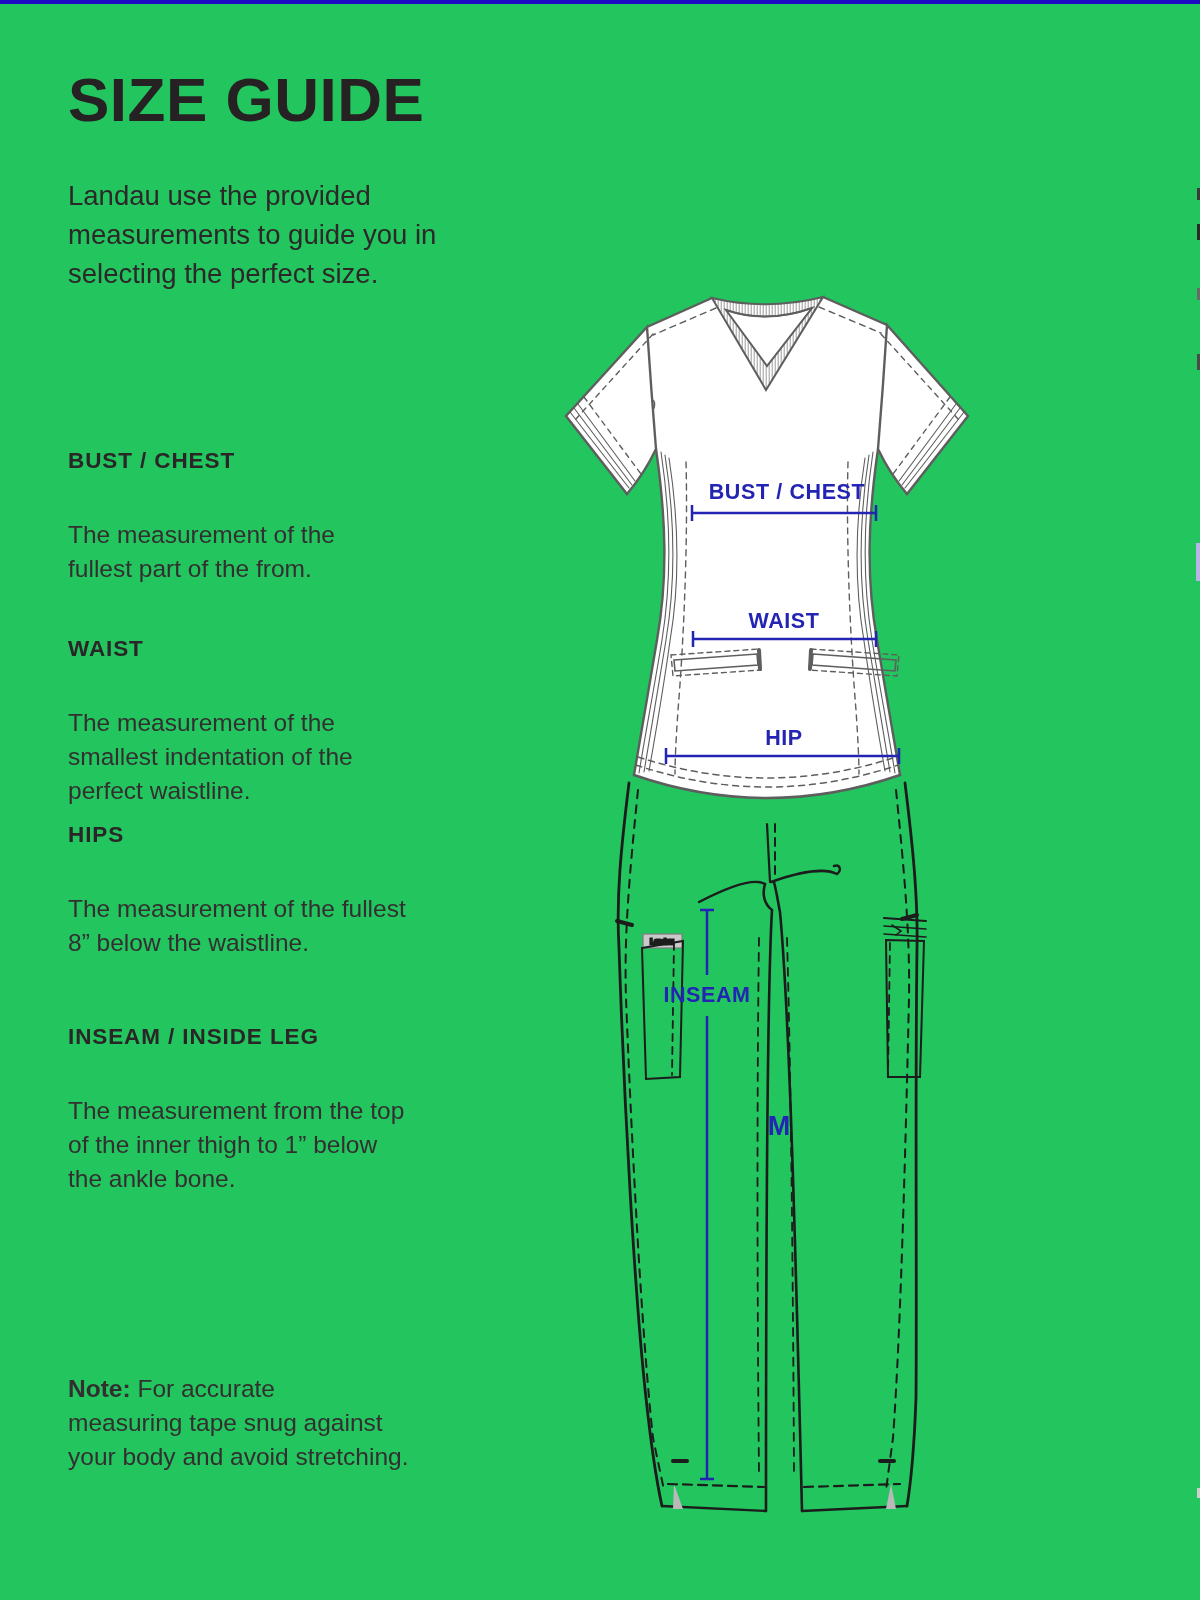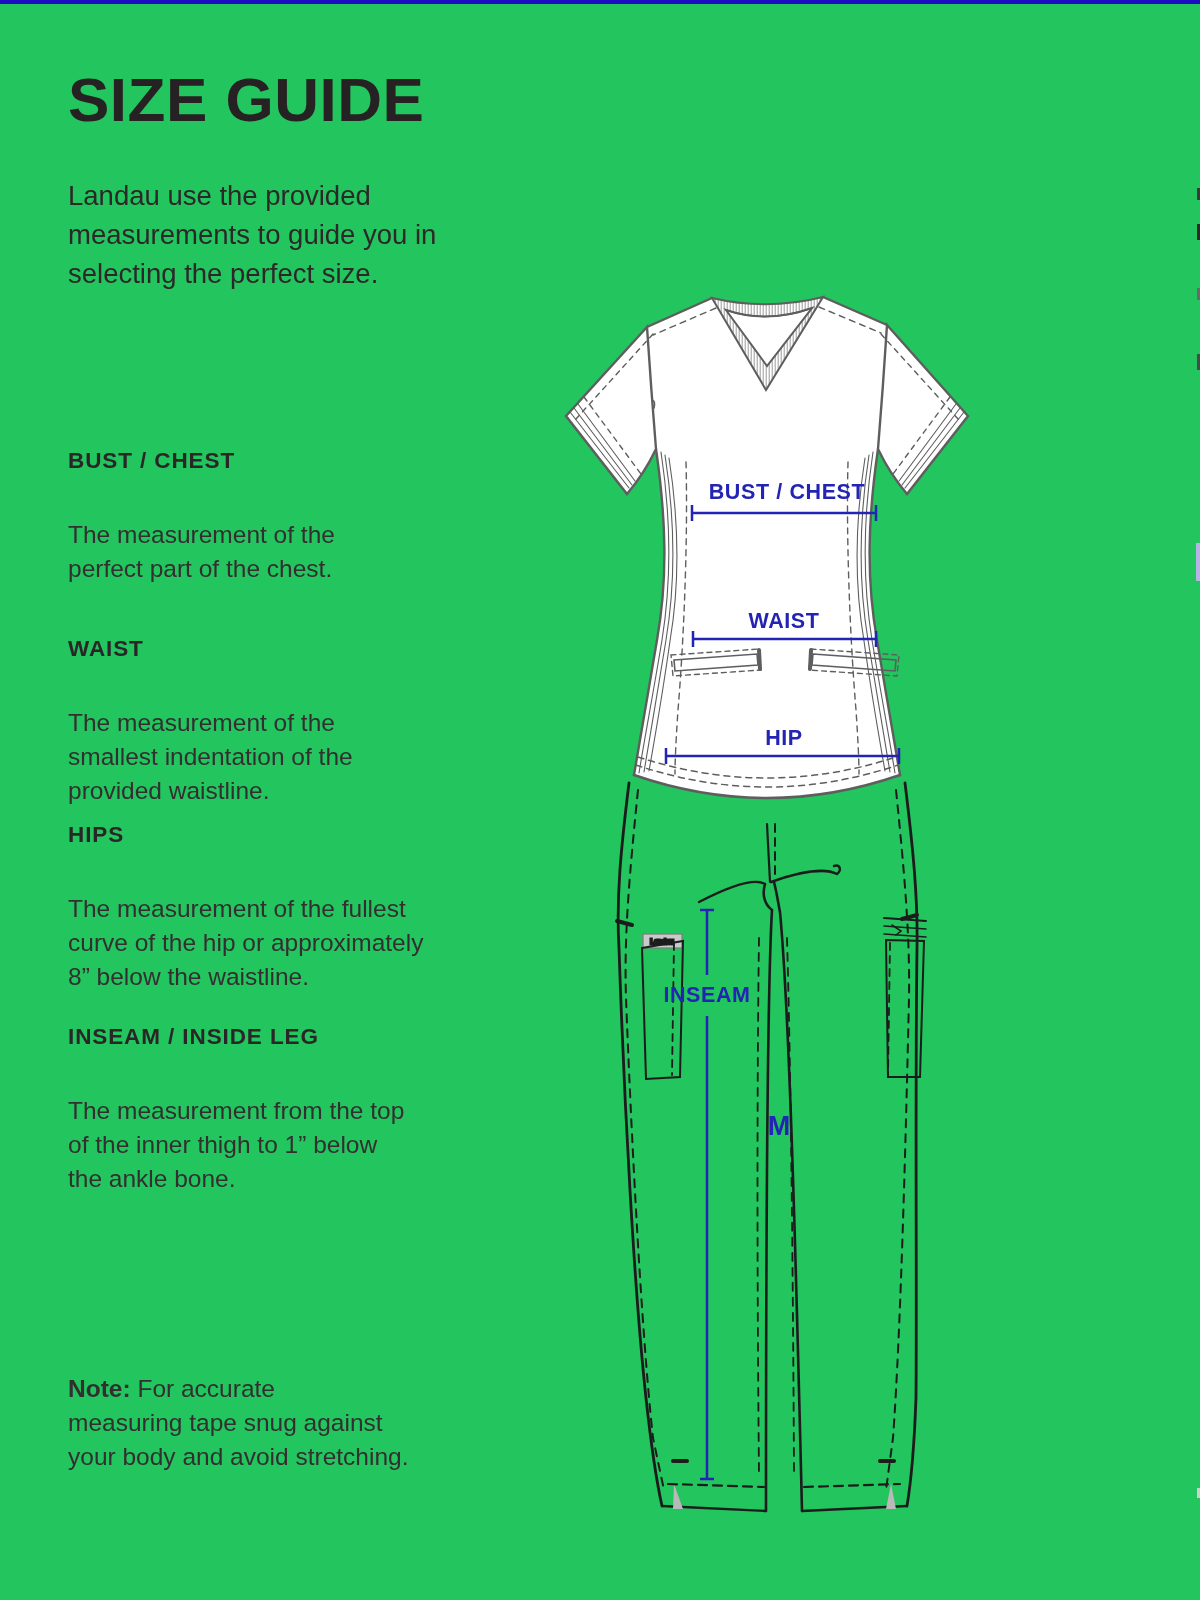--- a/index.html
+++ b/index.html
@@ -29,38 +29,37 @@
   <div class="col intro" style="top:176px;">
     <div>Landau use the provided</div>
     <div>measurements to guide you in</div>
     <div>selecting the perfect size.</div>
   </div>
 
   <div class="col" style="top:448px;">
     <div class="sec-head">BUST / CHEST</div>
     <div class="sec-body">
       <div>The measurement of the</div>
-      <div>perfect part of the chest.</div>
+      <div>fullest part of the from.</div>
     </div>
   </div>
 
   <div class="col" style="top:636px;">
     <div class="sec-head">WAIST</div>
     <div class="sec-body">
       <div>The measurement of the</div>
       <div>smallest indentation of the</div>
-      <div>provided waistline.</div>
+      <div>perfect waistline.</div>
     </div>
   </div>
 
   <div class="col" style="top:822px;">
     <div class="sec-head">HIPS</div>
     <div class="sec-body">
       <div>The measurement of the fullest</div>
-      <div>curve of the hip or approximately</div>
       <div>8” below the waistline.</div>
     </div>
   </div>
 
   <div class="col" style="top:1024px;">
     <div class="sec-head">INSEAM / INSIDE LEG</div>
     <div class="sec-body">
       <div>The measurement from the top</div>
       <div>of the inner thigh to 1” below</div>
       <div>the ankle bone.</div>

